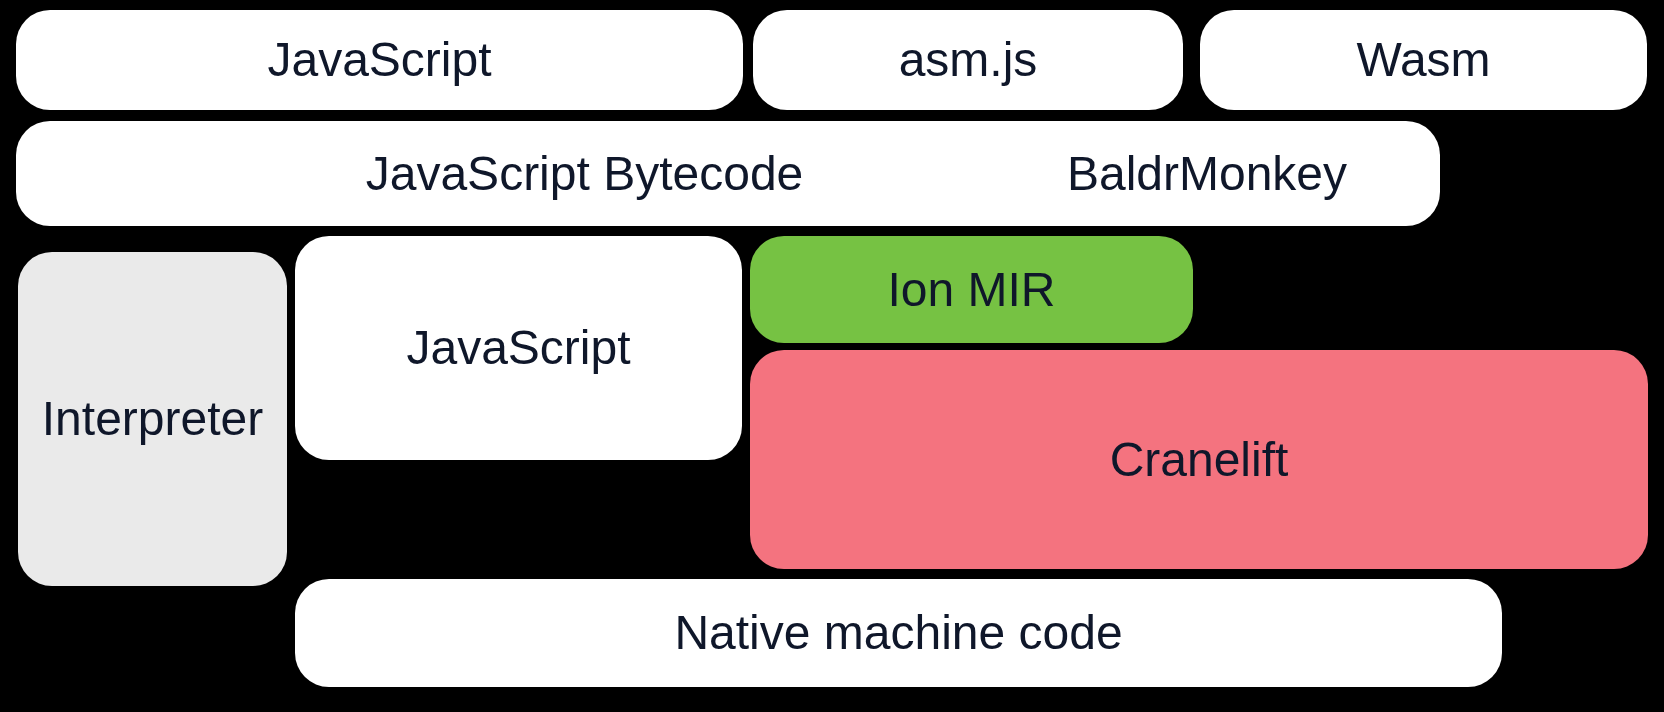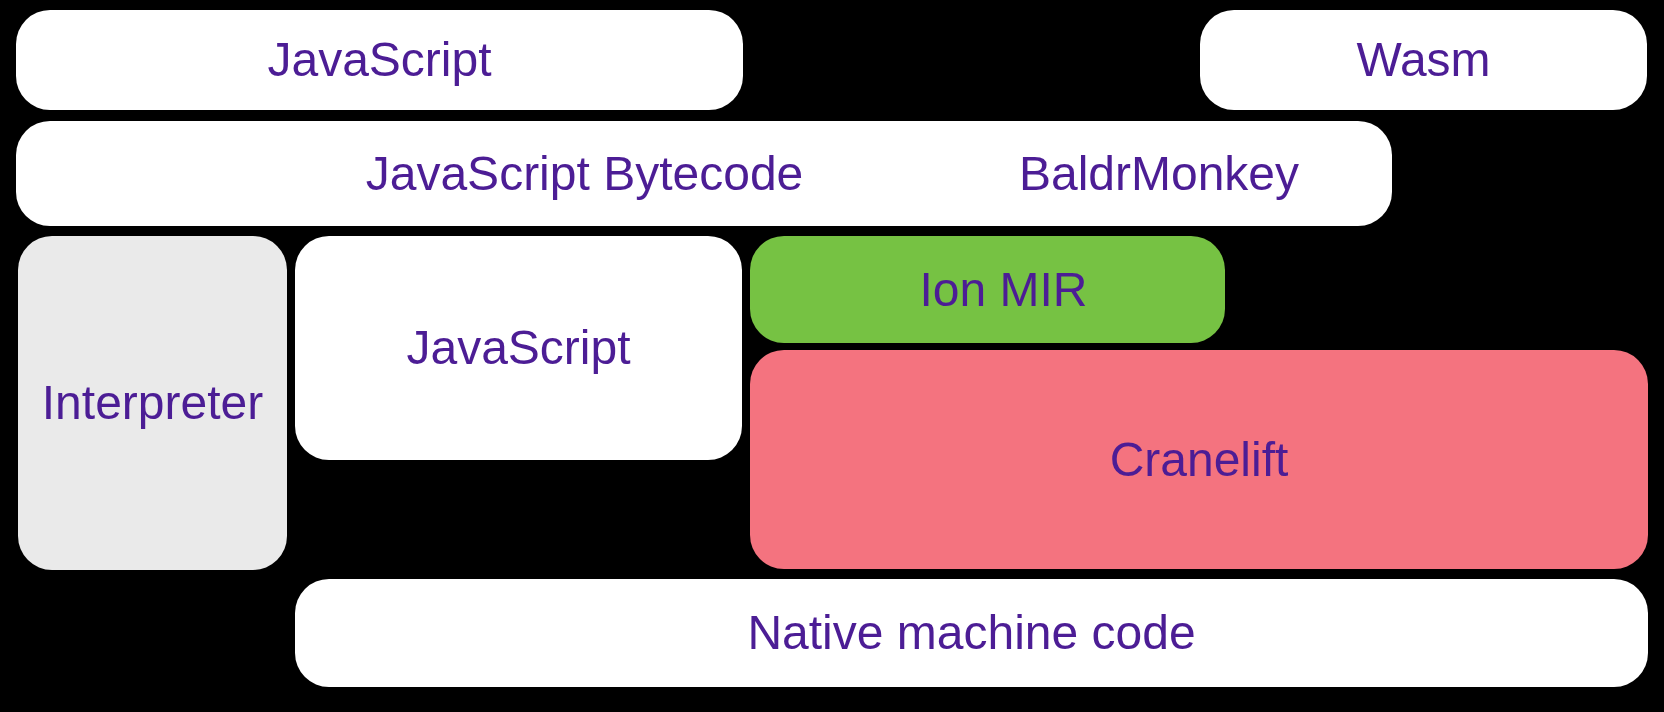--- a/index.html
+++ b/index.html
@@ -12,61 +12,62 @@
     width: 1664px;
     height: 712px;
     background: #000000;
     overflow: hidden;
     font-family: "Liberation Sans", "DejaVu Sans", sans-serif;
   }
   .node {
     position: absolute;
     border-radius: 34px;
     background: #ffffff;
-    color: #4c1d95;
+    color: #0f172a;
     font-size: 48px;
     line-height: 1.2;
     display: flex;
     align-items: center;
     justify-content: center;
     text-align: center;
     white-space: nowrap;
   }
   .node.muted  { background: #eaeaea; }
   .node.green  { background: #76c243; }
   .node.pink   { background: #f4737f; text-align: center; }
 
   
   .n-javascript { left: 16px;   top: 10px;  width: 727px;  height: 100px; }
   .n-asmjs      { left: 753px;  top: 10px;  width: 430px;  height: 100px; }
   .n-wasm       { left: 1200px; top: 10px;  width: 447px;  height: 100px; }
 
   
   .n-bytecode    { left: 16px;  top: 121px; width: 1137px;  height: 105px; }
-  .n-baldrmonkey { left: 926px; top: 121px; width: 466px;  height: 105px; }
+  .n-baldrmonkey { left: 974px; top: 121px; width: 466px;  height: 105px; }
 
   
-  .n-interpreter { left: 18px;  top: 236px; width: 269px;  height: 334px; }
+  .n-interpreter { left: 18px;  top: 252px; width: 269px;  height: 334px; }
   .n-baseline    { left: 295px; top: 236px; width: 447px;  height: 224px; }
-  .n-ionmir      { left: 750px; top: 236px; width: 443px;  height: 107px; padding-left: 32px; }
+  .n-ionmir      { left: 750px; top: 236px; width: 443px;  height: 107px; }
   .n-cranelift   { left: 750px; top: 350px; width: 898px;  height: 219px; }
   .n-macro       { left: 295px; top: 465px; width: 447px;  height: 105px; }
 
   
-  .n-native      { left: 295px; top: 579px; width: 1353px; height: 108px; }
+  .n-native      { left: 295px; top: 579px; width: 1207px; height: 108px; }
 
   .two-line { white-space: normal; }
   .two-line .line { display: block; }
 </style>
 </head>
 <body>
 
 <div class="canvas">
 
   <div class="node n-javascript">JavaScript</div>
+  <div class="node n-asmjs">asm.js</div>
   <div class="node n-wasm">Wasm</div>
 
   <div class="node n-bytecode">JavaScript Bytecode</div>
   <div class="node n-baldrmonkey">BaldrMonkey</div>
 
   <div class="node muted n-interpreter">Interpreter</div>
 
   <div class="node n-baseline two-line">
     <span>
       <span class="line">JavaScript</span>

